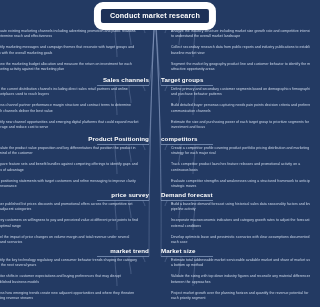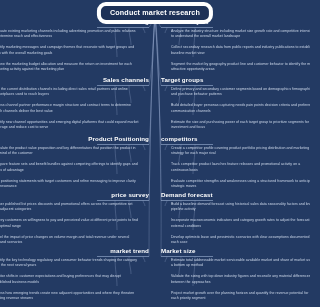--- a/index.html
+++ b/index.html
@@ -21,21 +21,21 @@
     top: 0;
     width: 310px;
     height: 307px;
     pointer-events: none;
   }
   .root-pill {
     position: absolute;
     left: 50%;
     top: 2px;
     transform: translateX(-50%);
-    border: 4px solid #ffffff;
+    border: 7px solid #ffffff;
     border-radius: 9px;
     padding: 2px 9px 3px 9px;
     background: #1d3157;
     color: #ffffff;
     font-size: 7.2px;
     font-weight: bold;
     letter-spacing: 0.15px;
     white-space: nowrap;
     z-index: 4;
   }

